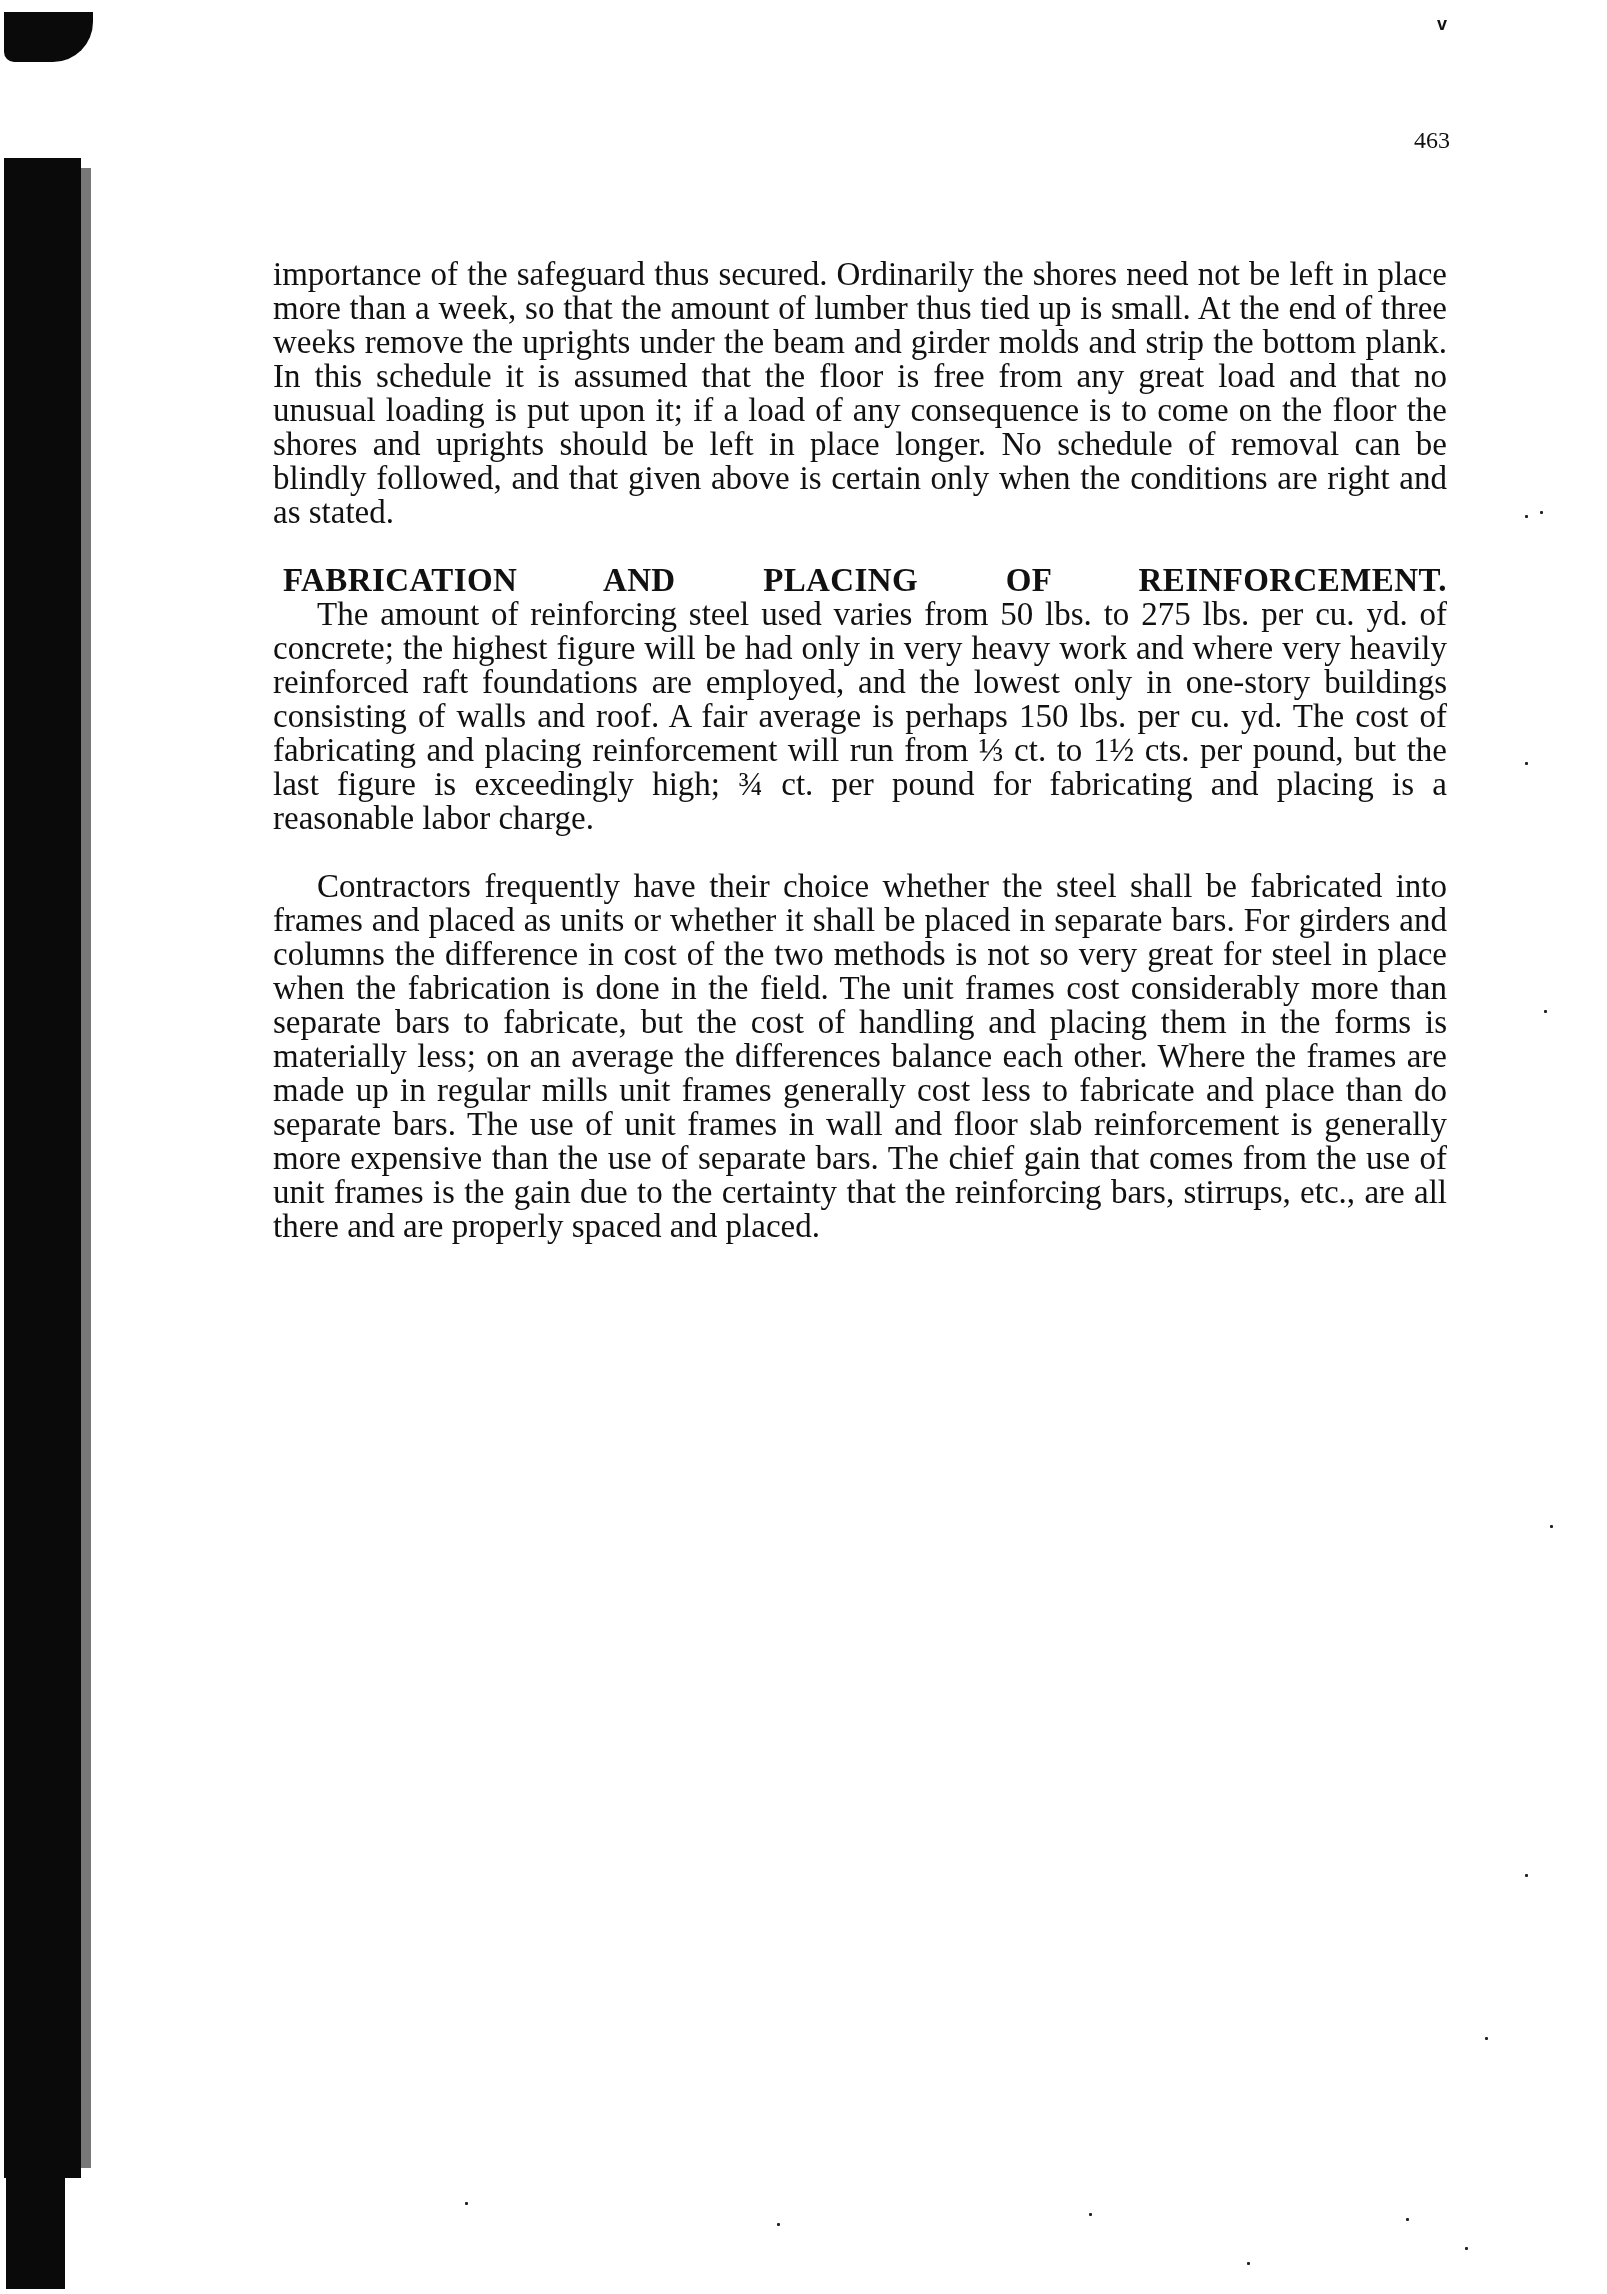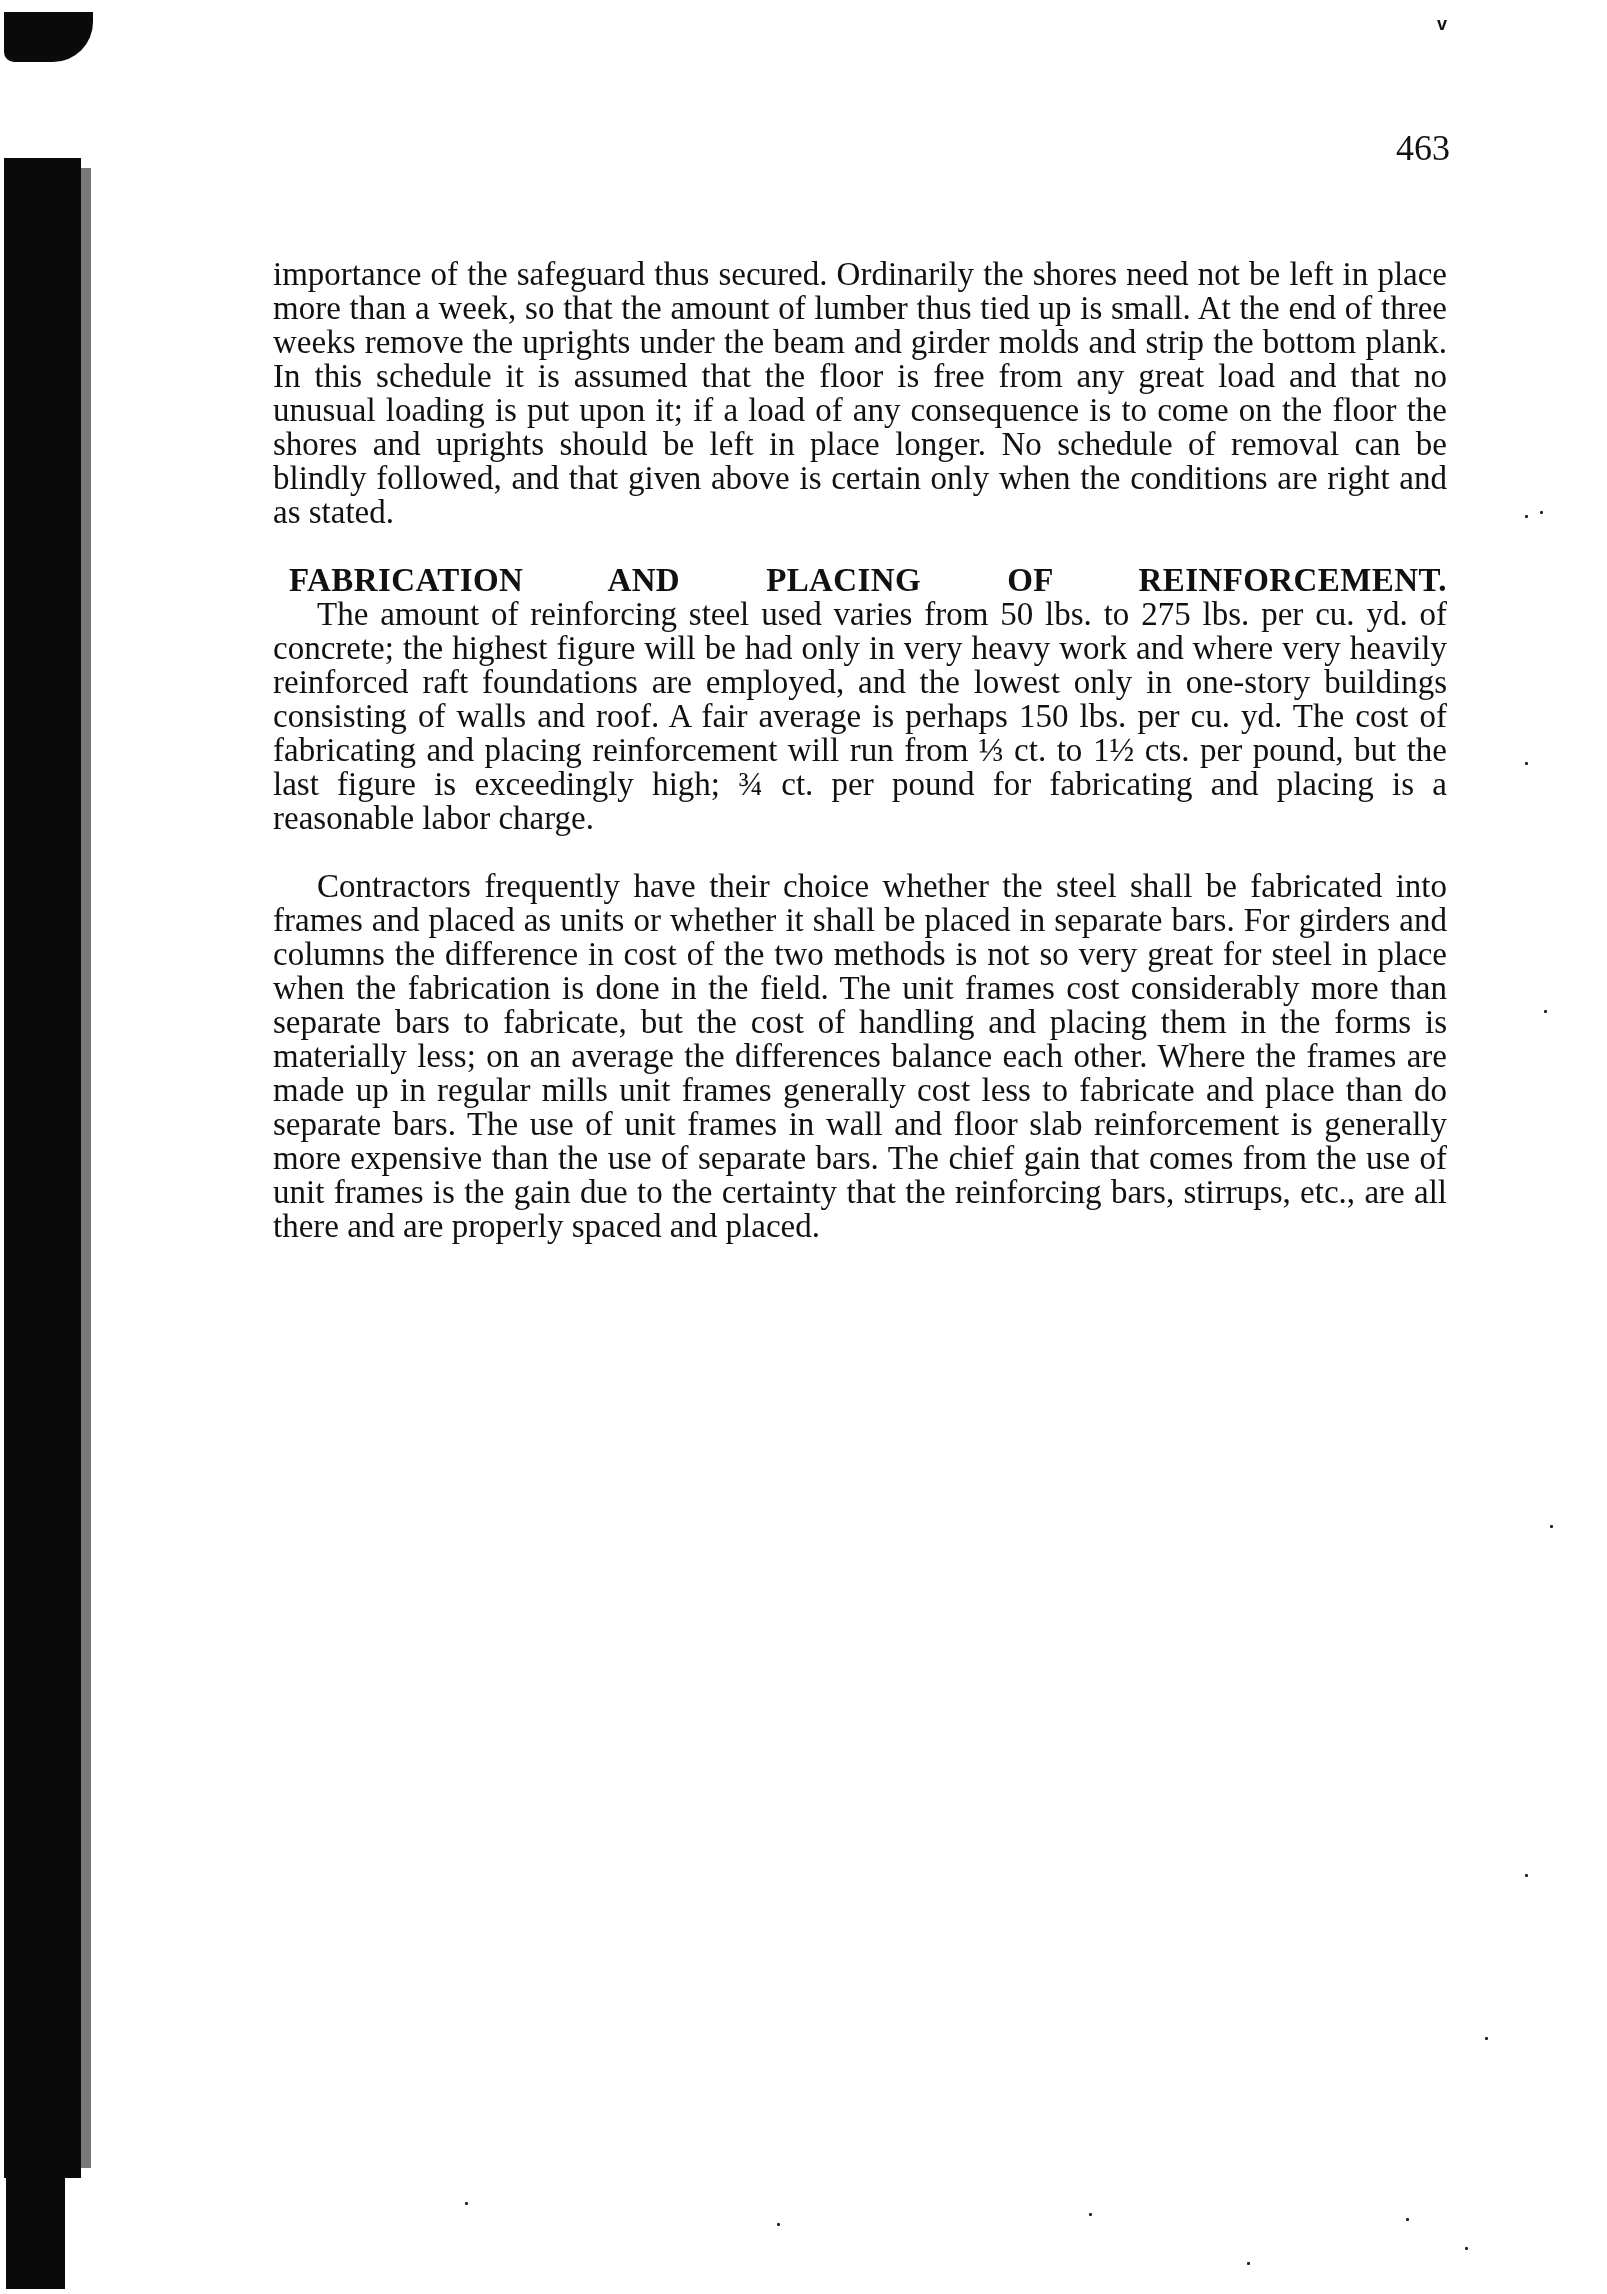--- a/index.html
+++ b/index.html
@@ -18,31 +18,31 @@
     font-size: 18px; color: #111;
   }
   .running-head {
     position: absolute; left: 450px; top: 127px; width: 1000px; height: 50px;
   }
   .running-title {
     position: absolute; left: 0; top: 0;
     font-style: italic; font-size: 33px; letter-spacing: 3px; word-spacing: 14px;
   }
   .page-number {
-    position: absolute; right: 0; top: 0; font-size: 36px;
+    position: absolute; right: 0; top: 0; font-size: 24px;
   }
   .content {
     position: absolute; left: 273px; top: 220px; width: 1174px;
     font-size: 33px; line-height: 34px; text-align: justify;
   }
   .content p { margin: 0; }
   .content .p-first { text-indent: 0; margin-top: 37px; }
   .content .p-indent { text-indent: 44px; }
   .section-heading {
-    margin: 34px 0 0 16px; font-weight: bold; font-size: 33px; letter-spacing: 0.4px;
+    margin: 34px 0 0 10px; font-weight: bold; font-size: 33px; letter-spacing: 0.4px;
     text-align: justify; text-align-last: justify;
   }
   .gap { height: 34px; }
   .speck { position: absolute; background: #222; width: 3px; height: 3px; border-radius: 1px; }
 </style>
 </head>
 <body>
 
 <div class="binding">
   <div class="bar" style="left:4px; top:12px; width:89px; height:50px; border-radius:0 0 40px 10px;"></div>

